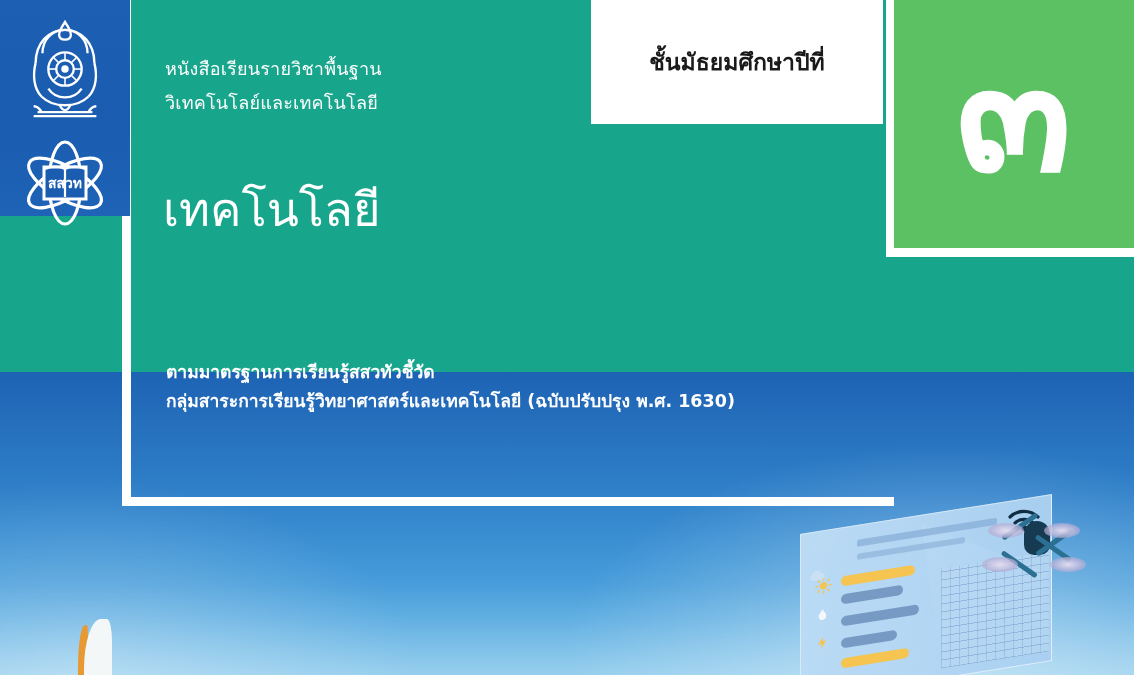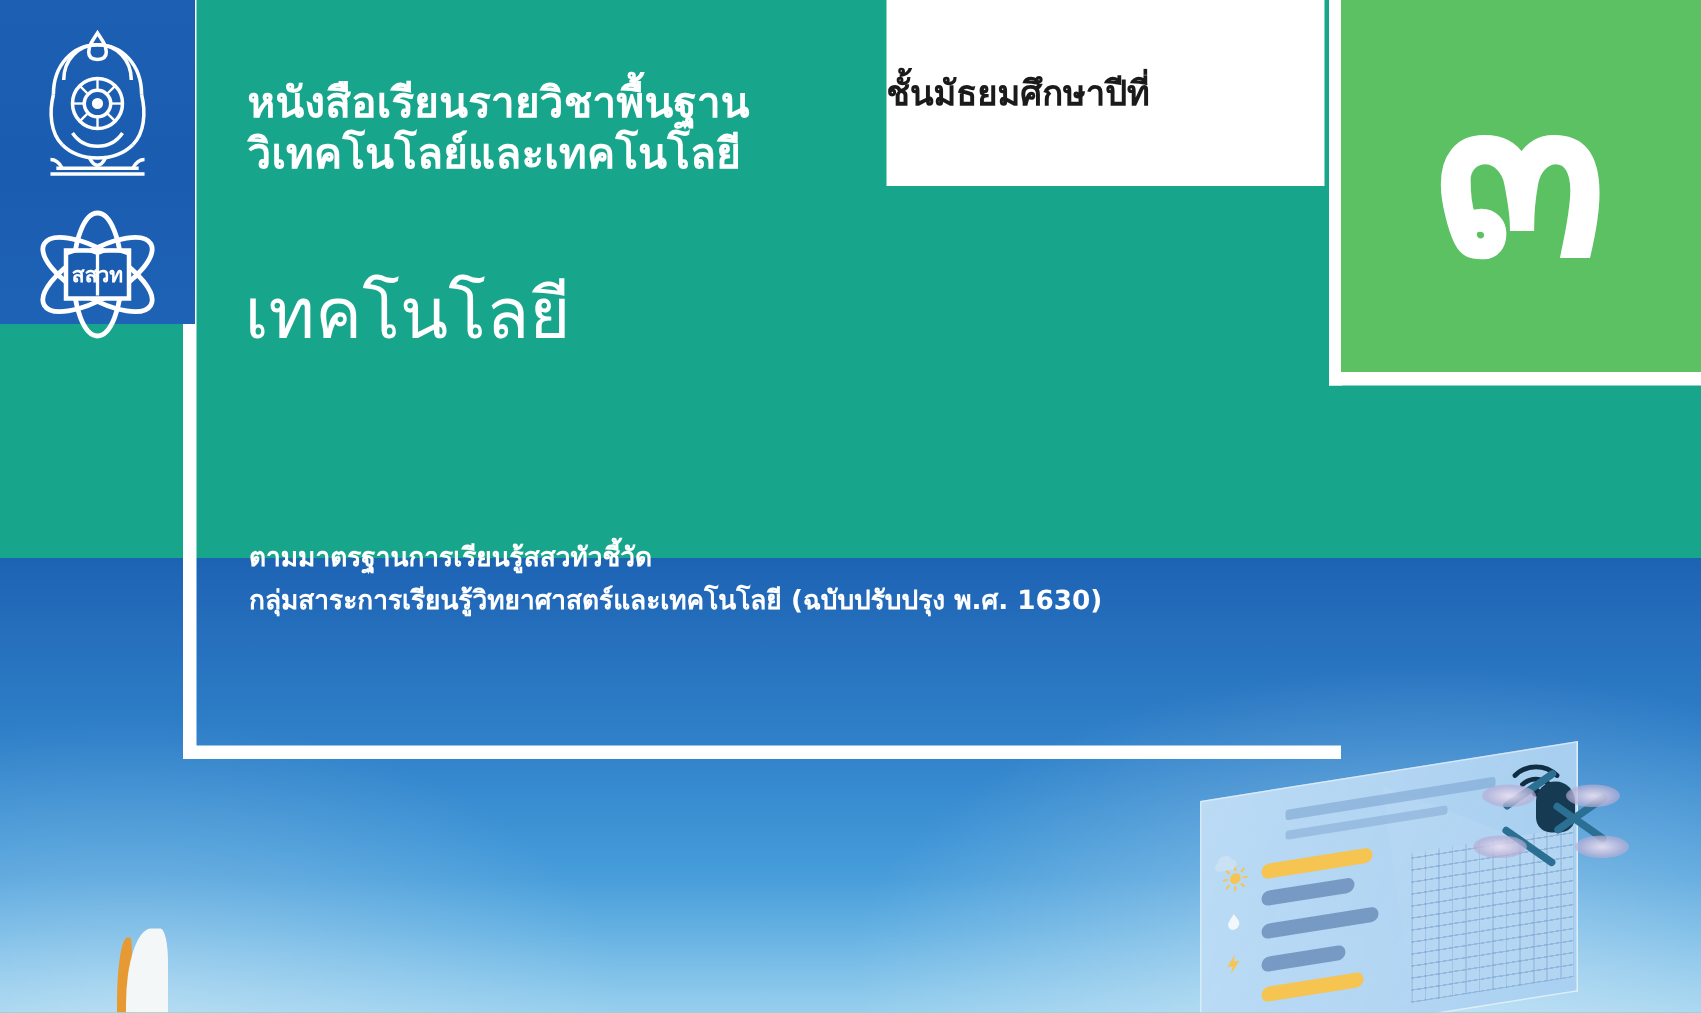--- a/index.html
+++ b/index.html
@@ -76,21 +76,21 @@
     position:absolute;left:16px;top:18px;width:98px;height:104px;
   }
   .logo-ipst{
     position:absolute;left:18px;top:136px;width:94px;height:94px;
   }
 
   
   .hdr{
     position:absolute;left:165px;top:52px;
     color:#ffffff;
-    font-size:28px;line-height:34px;font-weight:700;
+    font-size:18px;line-height:34px;font-weight:400;
     letter-spacing:.2px;
     white-space:nowrap;
   }
   .hdr div{margin:0;}
 
   .main-title{
     position:absolute;left:163px;top:178px;
     color:#ffffff;
     font-size:47px;line-height:64px;font-weight:400;
     letter-spacing:0px;
@@ -101,21 +101,21 @@
     position:absolute;left:166px;top:358px;
     color:#ffffff;
     font-size:17.5px;line-height:29px;font-weight:600;
     white-space:nowrap;
   }
 
   
   .grade-box{
     position:absolute;left:591px;top:0;width:292px;height:124px;
     background:#ffffff;
-    display:flex;align-items:center;justify-content:flex-start;
+    display:flex;align-items:center;justify-content:center;
   }
   .grade-box span{
     color:#1a1a1a;font-size:23px;font-weight:700;white-space:nowrap;
   }
 
   
   .grade-green{
     position:absolute;left:894px;top:0;width:240px;height:248px;
     background:#5cc162;
   }

